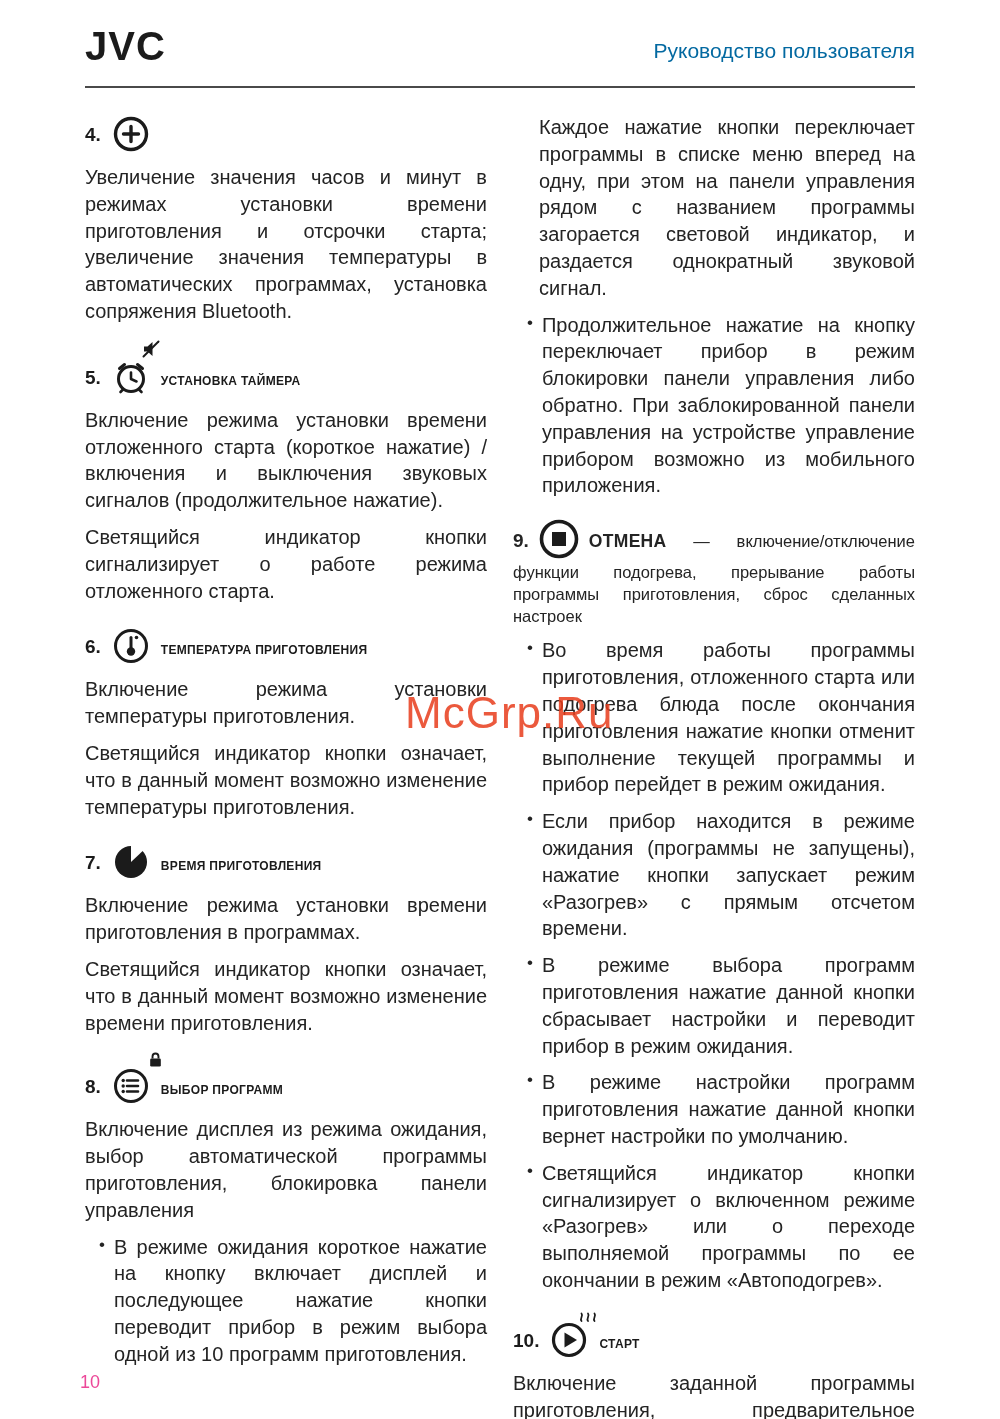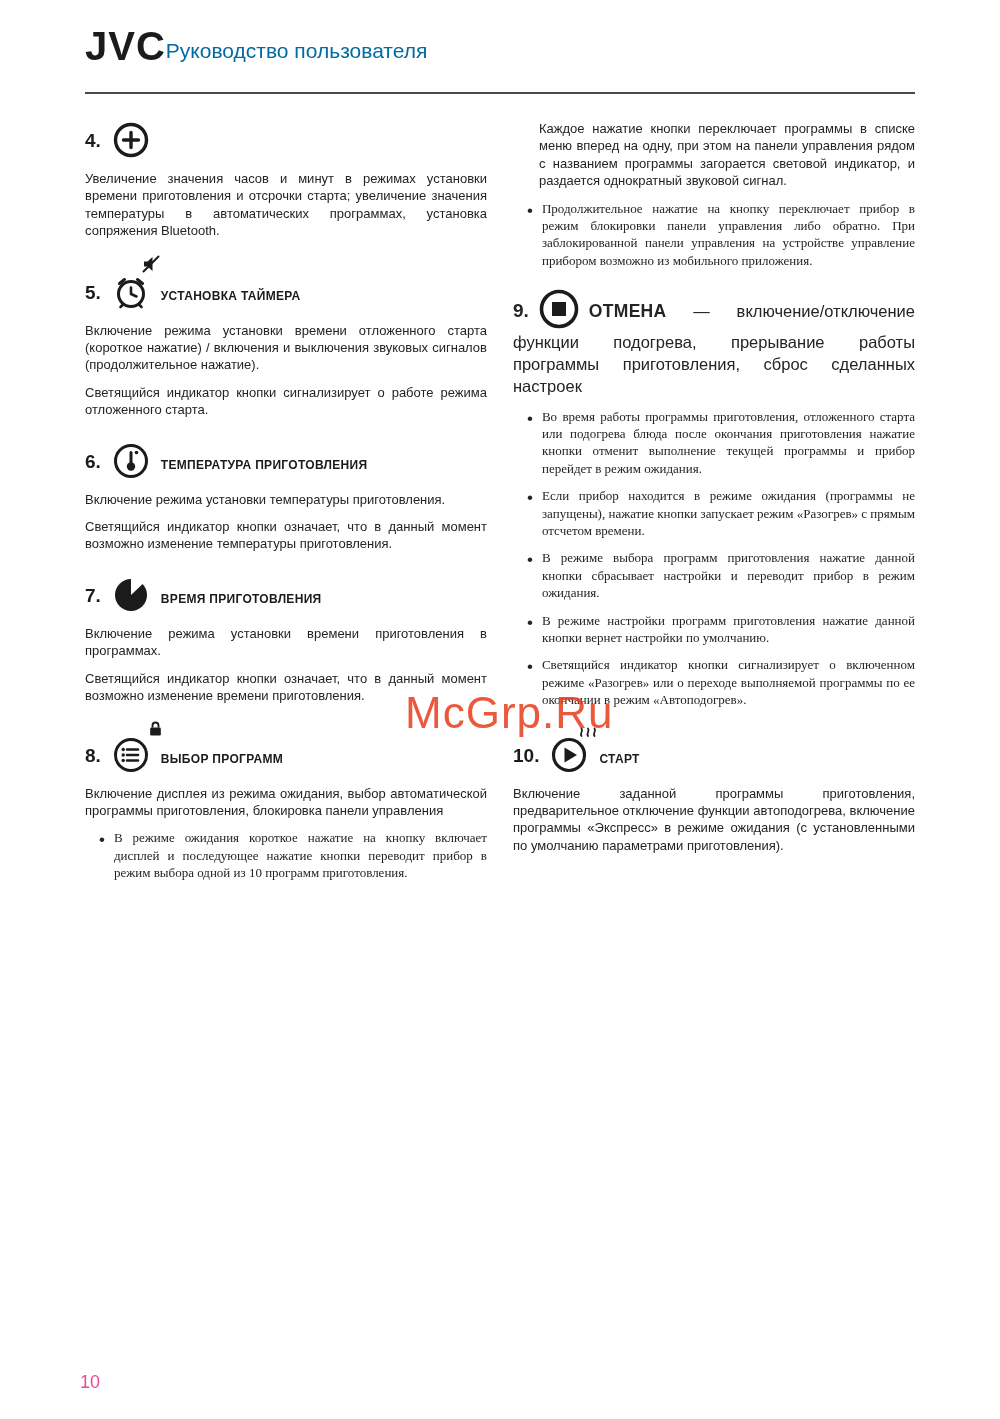--- a/index.html
+++ b/index.html
@@ -1,49 +1,49 @@
 <!DOCTYPE html>
 <html lang="ru"><head>
 <meta charset="utf-8">
 <style>
   * { margin:0; padding:0; box-sizing:border-box; }
   html,body { background:#ffffff; }
   body { font-family:"Liberation Sans", sans-serif; color:#242424; }
   .page { position:relative; width:1000px; height:1419px; background:#fff; overflow:hidden; }
 
   
-  .header { display:flex; justify-content:flex-start; align-items:flex-end; padding:26px 85px 26px 85px; }
+  .header { display:flex; justify-content:space-between; align-items:flex-end; padding:26px 85px 20px 85px; }
   .logo { font-size:40px; font-weight:800; letter-spacing:1px; color:#1b1b1b; line-height:1; }
   .header-title { font-size:21px; color:#0369a1; padding-bottom:3px; }
   .rule { margin:0 85px; border-bottom:2.5px solid #4a4a4a; }
 
   
   .columns { display:flex; gap:26px; padding:24px 85px 0 85px; }
   .col { width:404px; }
   .col > :first-child { margin-top:2px; }
 
-  p.body { font-size:13px; line-height:1.34; text-align:justify; color:#242424; margin-top:10px; hyphens:auto; }
+  p.body { font-size:20px; line-height:1.34; text-align:justify; color:#242424; margin-top:10px; hyphens:auto; }
 
   .item-head { display:flex; align-items:flex-end; gap:10px; margin-top:22px; }
   .num { font-weight:bold; font-size:19px; padding-bottom:8px; color:#1b1b1b; }
   .item-title { font-weight:bold; font-size:12px; letter-spacing:0.3px; padding-bottom:9px; color:#1b1b1b; }
   .icon-wrap { position:relative; flex:0 0 auto; }
   .icon-lg svg.main { width:40px; height:40px; display:block; }
 
   .pre-icon { margin:14px 0 -8px 56px; width:20px; height:20px; }
   .pre-icon svg { width:20px; height:20px; display:block; }
 
   .corner-icon { position:absolute; width:17px; height:17px; }
   .lock-pos { top:-15px; right:-13px; }
   .steam-pos { top:-15px; right:-10px; width:22px; height:18px; }
   .corner-icon svg { width:100%; height:100%; display:block; }
 
   .bullet { display:flex; gap:9px; margin-top:10px; padding-left:14px; }
   .bullet .dot { font-size:17px; line-height:22px; flex:0 0 auto; }
-  .bullet p.body { margin-top:0; flex:1;font-family:Liberation Serif, serif; }
+  .bullet p.body { margin-top:0; flex:1; }
 
   .indent { padding-left:26px; }
 
   
   p.lead { margin-top:18px; font-size:16.5px; line-height:1.34; text-align:justify; }
   .num-inline { font-weight:bold; font-size:19px; margin-right:8px; }
   .icon-inline { display:inline-block; width:44px; height:44px; vertical-align:-14px; margin-right:8px; }
   .icon-inline svg { width:44px; height:44px; display:block; }
   .title-inline { font-weight:bold; font-size:17.5px; letter-spacing:0.3px; }
 

